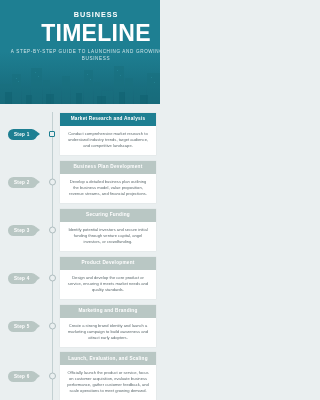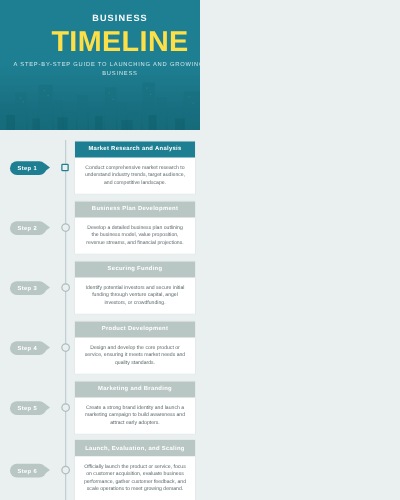--- a/index.html
+++ b/index.html
@@ -30,21 +30,21 @@
   }
   .kicker {
     color:#ffffff;
     font-size:7.3px;
     font-weight:bold;
     letter-spacing:.9px;
     line-height:9.4px;
     text-transform:uppercase;
   }
   .bigtitle {
-    color:#fde047;
+    color:#ffffff;
     font-size:23px;
     font-weight:bold;
     letter-spacing:.3px;
     line-height:25px;
     margin-top:2px;
     text-transform:uppercase;
   }
   .subtitle {
     color:#cfe4e8;
     font-size:4.6px;

